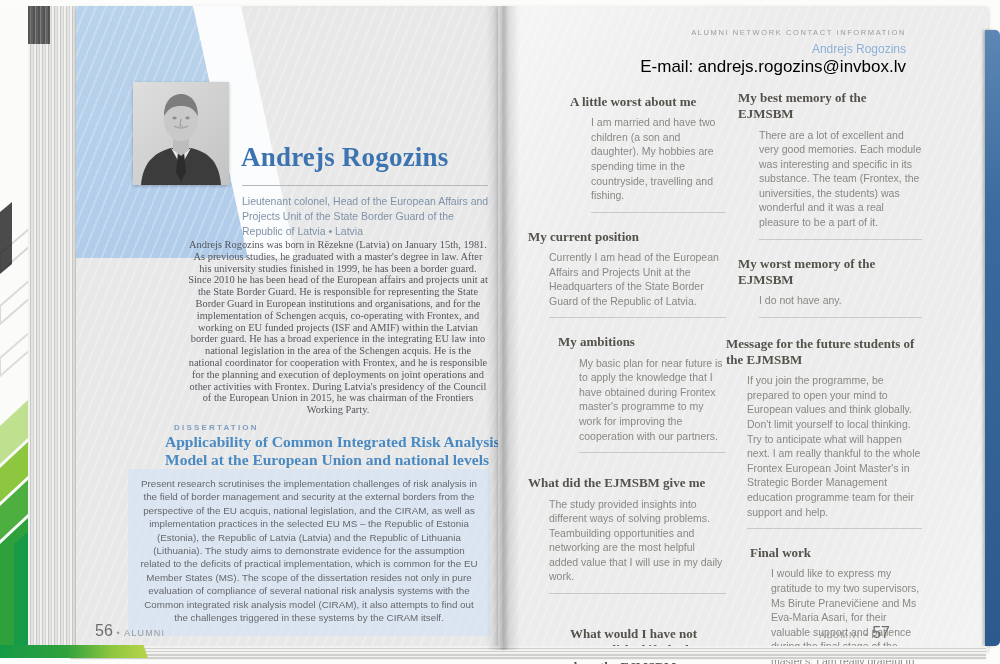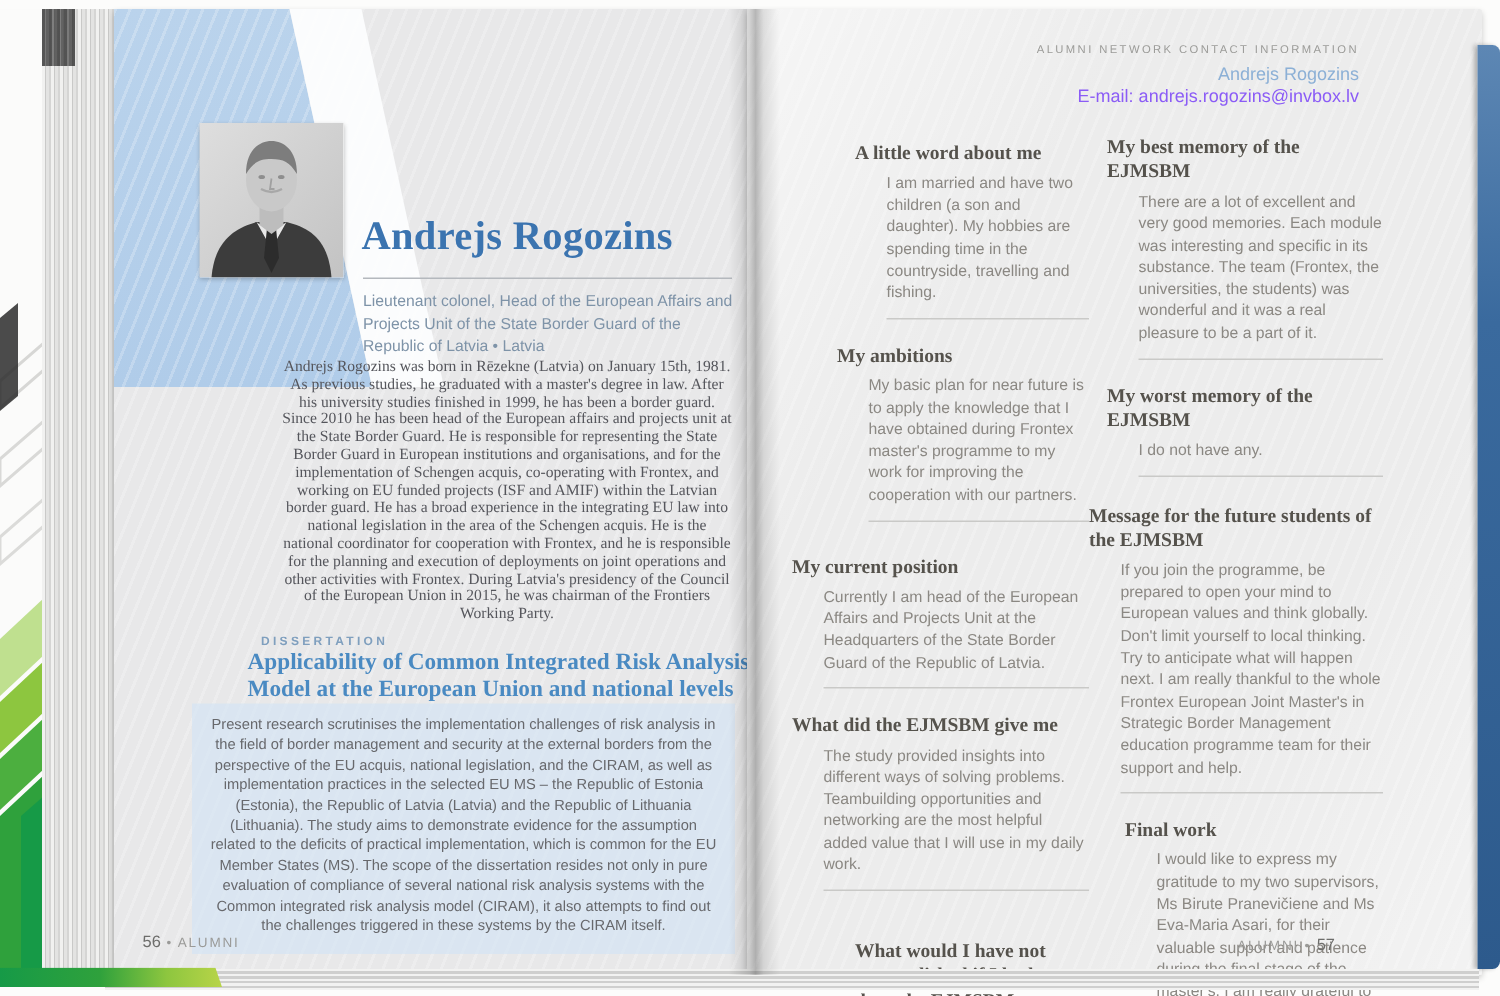--- a/index.html
+++ b/index.html
@@ -51,29 +51,29 @@
   .bio{position:absolute;left:112px;top:233px;width:300px;text-align:center;
     font-family:"Liberation Serif",serif;font-size:10.4px;line-height:11.8px;color:#55565c;}
   .diss-label{position:absolute;left:98px;top:417px;font-size:8px;font-weight:bold;
     letter-spacing:2.2px;color:#7f9fbe;}
   .diss-title{position:absolute;left:89px;top:427px;width:340px;
     font-family:"Liberation Serif",serif;font-weight:bold;font-size:15.5px;line-height:1.18;color:#4a8ac2;}
   .abstract{position:absolute;left:52px;top:463px;width:362px;box-sizing:border-box;
     background:rgba(213,228,243,.75);padding:8px 10px 12px 10px;text-align:center;
     font-size:9.8px;line-height:13.4px;color:#67686c;}
   .footer{position:absolute;font-size:9px;color:#9a9a98;letter-spacing:1.2px;}
-  .footer .pg{font-size:11px;color:#6d6d6b;letter-spacing:0;}
+  .footer .pg{font-size:16px;color:#6d6d6b;letter-spacing:0;}
   .footer-left{left:19px;top:616px;}
   .footer-right{right:98px;top:618px;}
 
   
   .contact{position:absolute;right:82px;top:22px;text-align:right;}
   .contact-label{font-size:7.5px;font-weight:normal;letter-spacing:1.6px;color:#9b9b98;}
   .contact-name{margin-top:5px;font-size:12px;color:#8cb0d6;}
-  .contact-email{margin-top:1px;font-size:12px;color:#8b5cf6;}
+  .contact-email{margin-top:1px;font-size:17px;color:#000000;}
   .col{position:absolute;top:88px;}
   .col1{left:30px;width:198px;}
   .col2{left:228px;width:196px;top:84px;}
   .qa{margin-bottom:16px;}
   .qa h3{margin:0 0 5px 0;font-family:"Liberation Serif",serif;font-size:13px;line-height:1.25;
     font-weight:bold;color:#55524c;}
   .qa p{margin:0 0 0 21px;padding-bottom:9px;font-size:10.5px;line-height:14.6px;color:#8b8883;
     border-bottom:1px solid #c9c9c7;}
   
   .c1-s1{padding-left:42px;} .c1-s3{padding-left:30px;} .c1-s5{padding-left:42px;}
@@ -160,30 +160,30 @@
       <div class="sheen"></div>
 
       <div class="contact">
         <div class="contact-label">ALUMNI NETWORK CONTACT INFORMATION</div>
         <div class="contact-name">Andrejs Rogozins</div>
         <div class="contact-email">E-mail: andrejs.rogozins@invbox.lv</div>
       </div>
 
       <div class="col col1">
         <div class="qa c1-s1">
-          <h3>A little word about me</h3>
+          <h3>A little worst about me</h3>
           <p>I am married and have two children (a son and daughter). My hobbies are spending time in the countryside, travelling and fishing.</p>
+        </div>
+        <div class="qa c1-s2">
+          <h3>My current position</h3>
+          <p>Currently I am head of the European Affairs and Projects Unit at the Headquarters of the State Border Guard of the Republic of Latvia.</p>
         </div>
         <div class="qa c1-s3">
           <h3>My ambitions</h3>
           <p>My basic plan for near future is to apply the knowledge that I have obtained during Frontex master's programme to my work for improving the cooperation with our partners.</p>
-        </div>
-        <div class="qa c1-s2">
-          <h3>My current position</h3>
-          <p>Currently I am head of the European Affairs and Projects Unit at the Headquarters of the State Border Guard of the Republic of Latvia.</p>
         </div>
         <div class="qa c1-s4">
           <h3>What did the EJMSBM give me</h3>
           <p>The study provided insights into different ways of solving problems. Teambuilding opportunities and networking are the most helpful added value that I will use in my daily work.</p>
         </div>
         <div class="qa c1-s5">
           <h3>What would I have not accomplished if I had not done the EJMSBM</h3>
 
         </div>
       </div>

